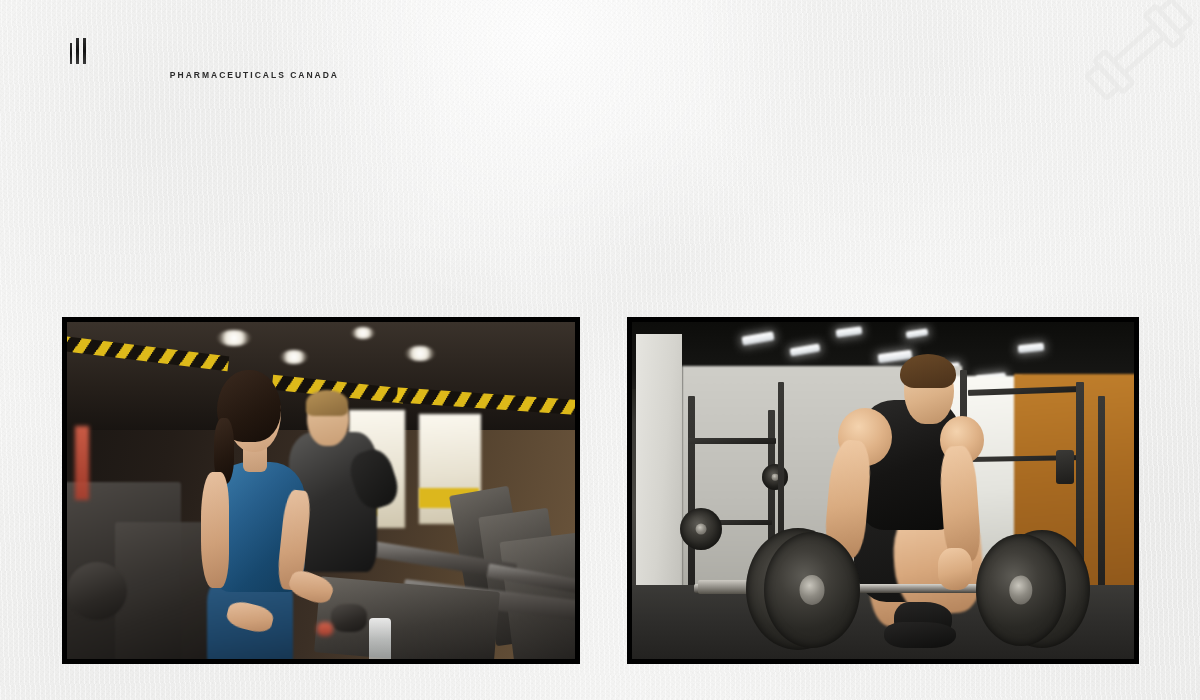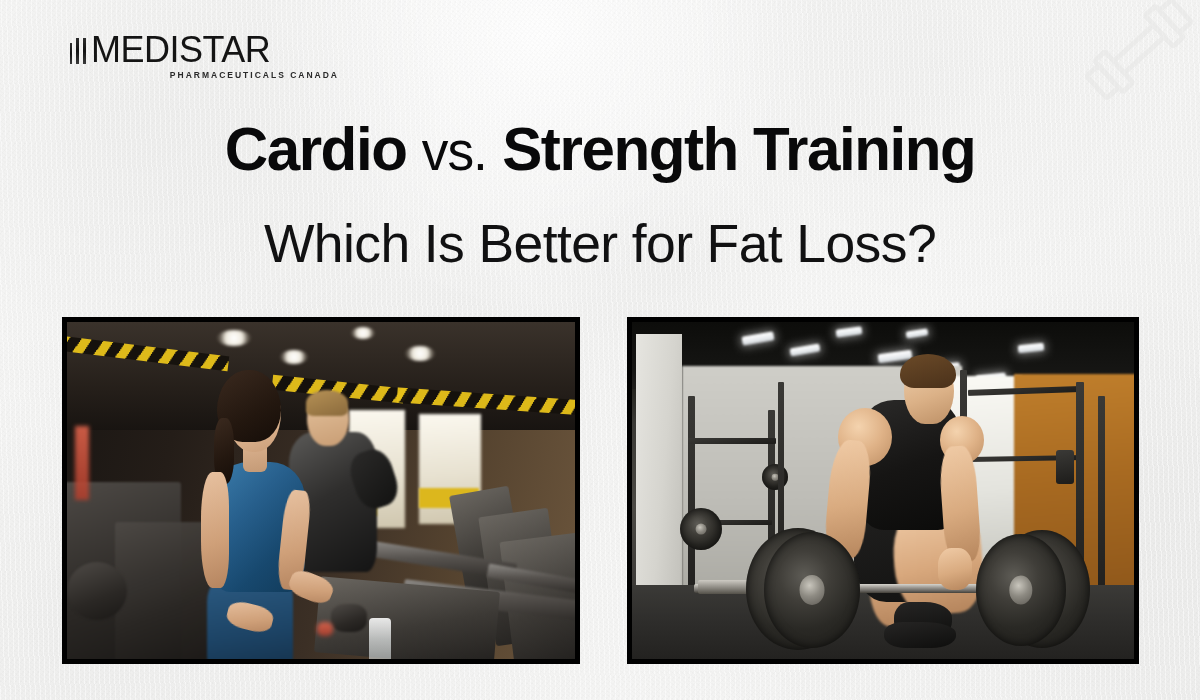--- a/index.html
+++ b/index.html
@@ -441,33 +441,24 @@
     </svg>
   </div>
 
   <div id="logo">
     <div class="logo-row">
       <span class="logo-bars">
         <i class="b1"></i>
           <i class="b2"></i>
           <i class="b3"></i>
       </span>
-      <span class="logo-word">MEDISTAR</span>
     </div>
     <div class="logo-tagline">PHARMACEUTICALS CANADA</div>
   </div>
 
-  <div id="headline-block">
-    <div class="headline">
-      <span>Cardio</span>
-      <span class="vs">vs.</span>
-      <span>Strength Training</span>
-    </div>
-    <div class="subheadline">Which Is Better for Fat Loss?</div>
-  </div>
 
   <div class="photo-frame" id="photo-cardio">
     <div class="photo-inner">
       <div class="gym-dark-bg"></div>
       <div class="gym-ceiling"></div>
 
       <div class="ceil-light" style="left:150px;top:8px;width:34px;height:16px;"></div>
       <div class="ceil-light" style="left:213px;top:28px;width:28px;height:14px;"></div>
       <div class="ceil-light" style="left:338px;top:24px;width:30px;height:15px;"></div>
       <div class="ceil-light" style="left:284px;top:5px;width:24px;height:12px;"></div>

